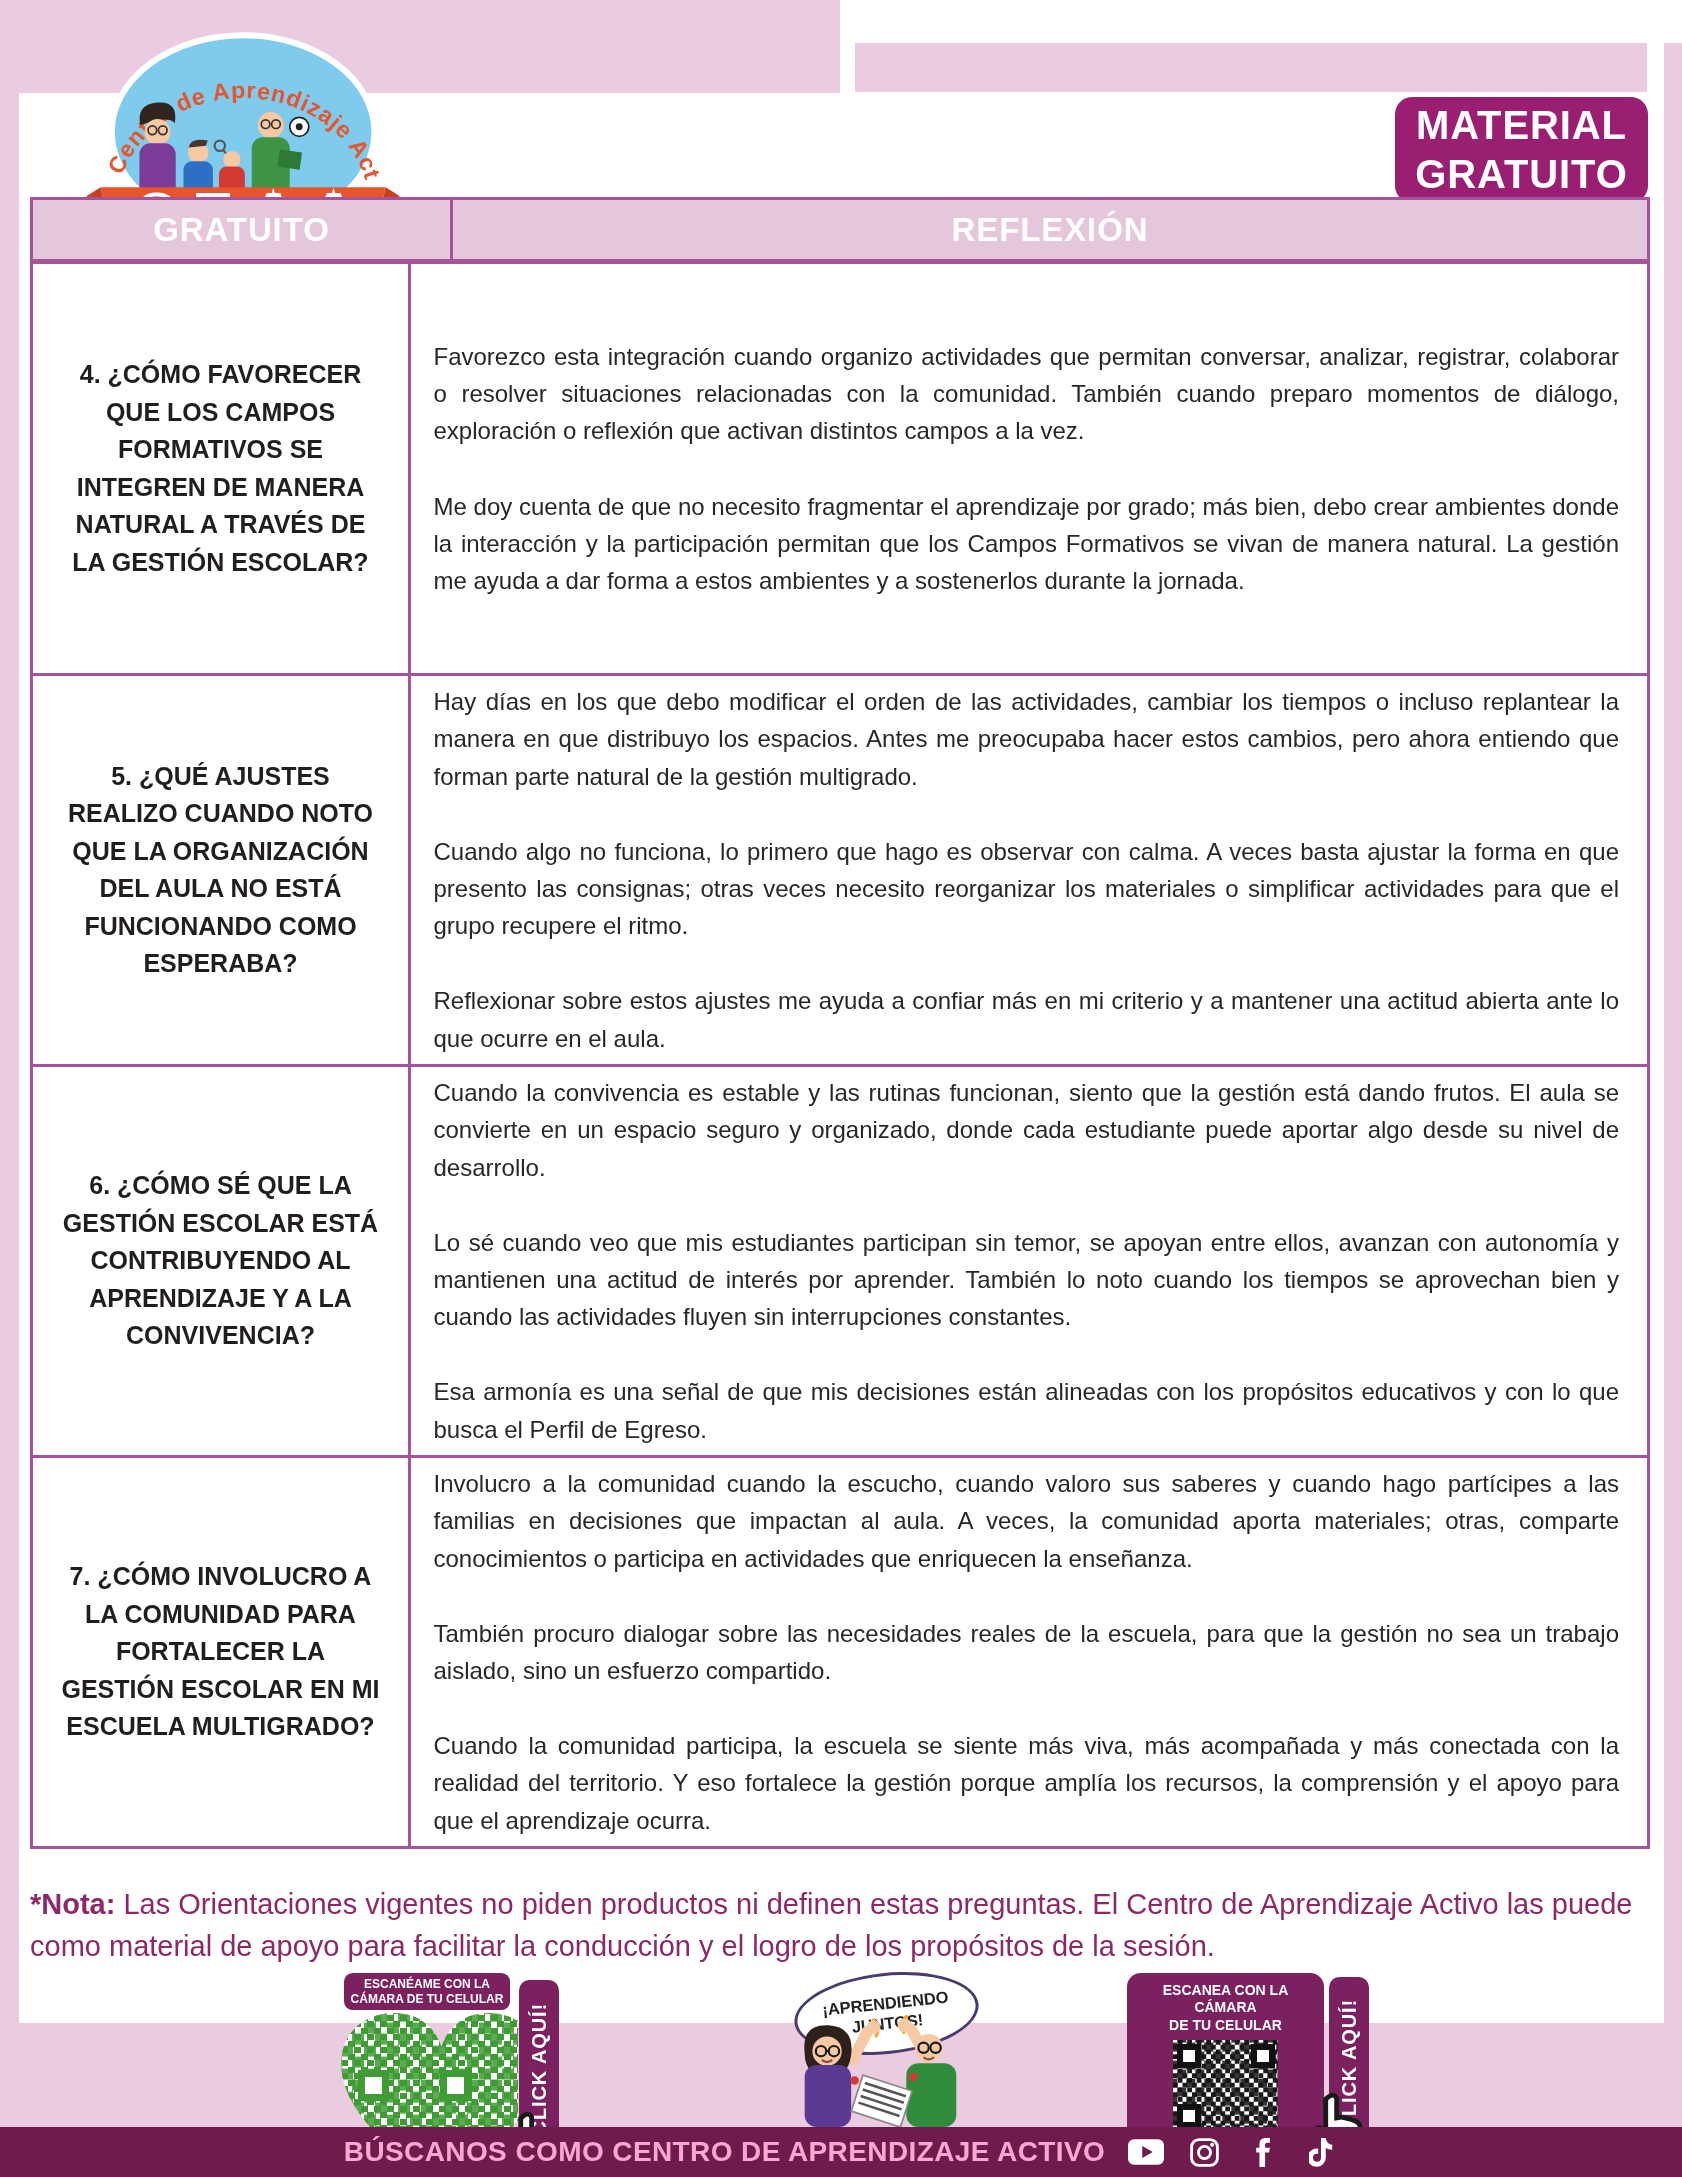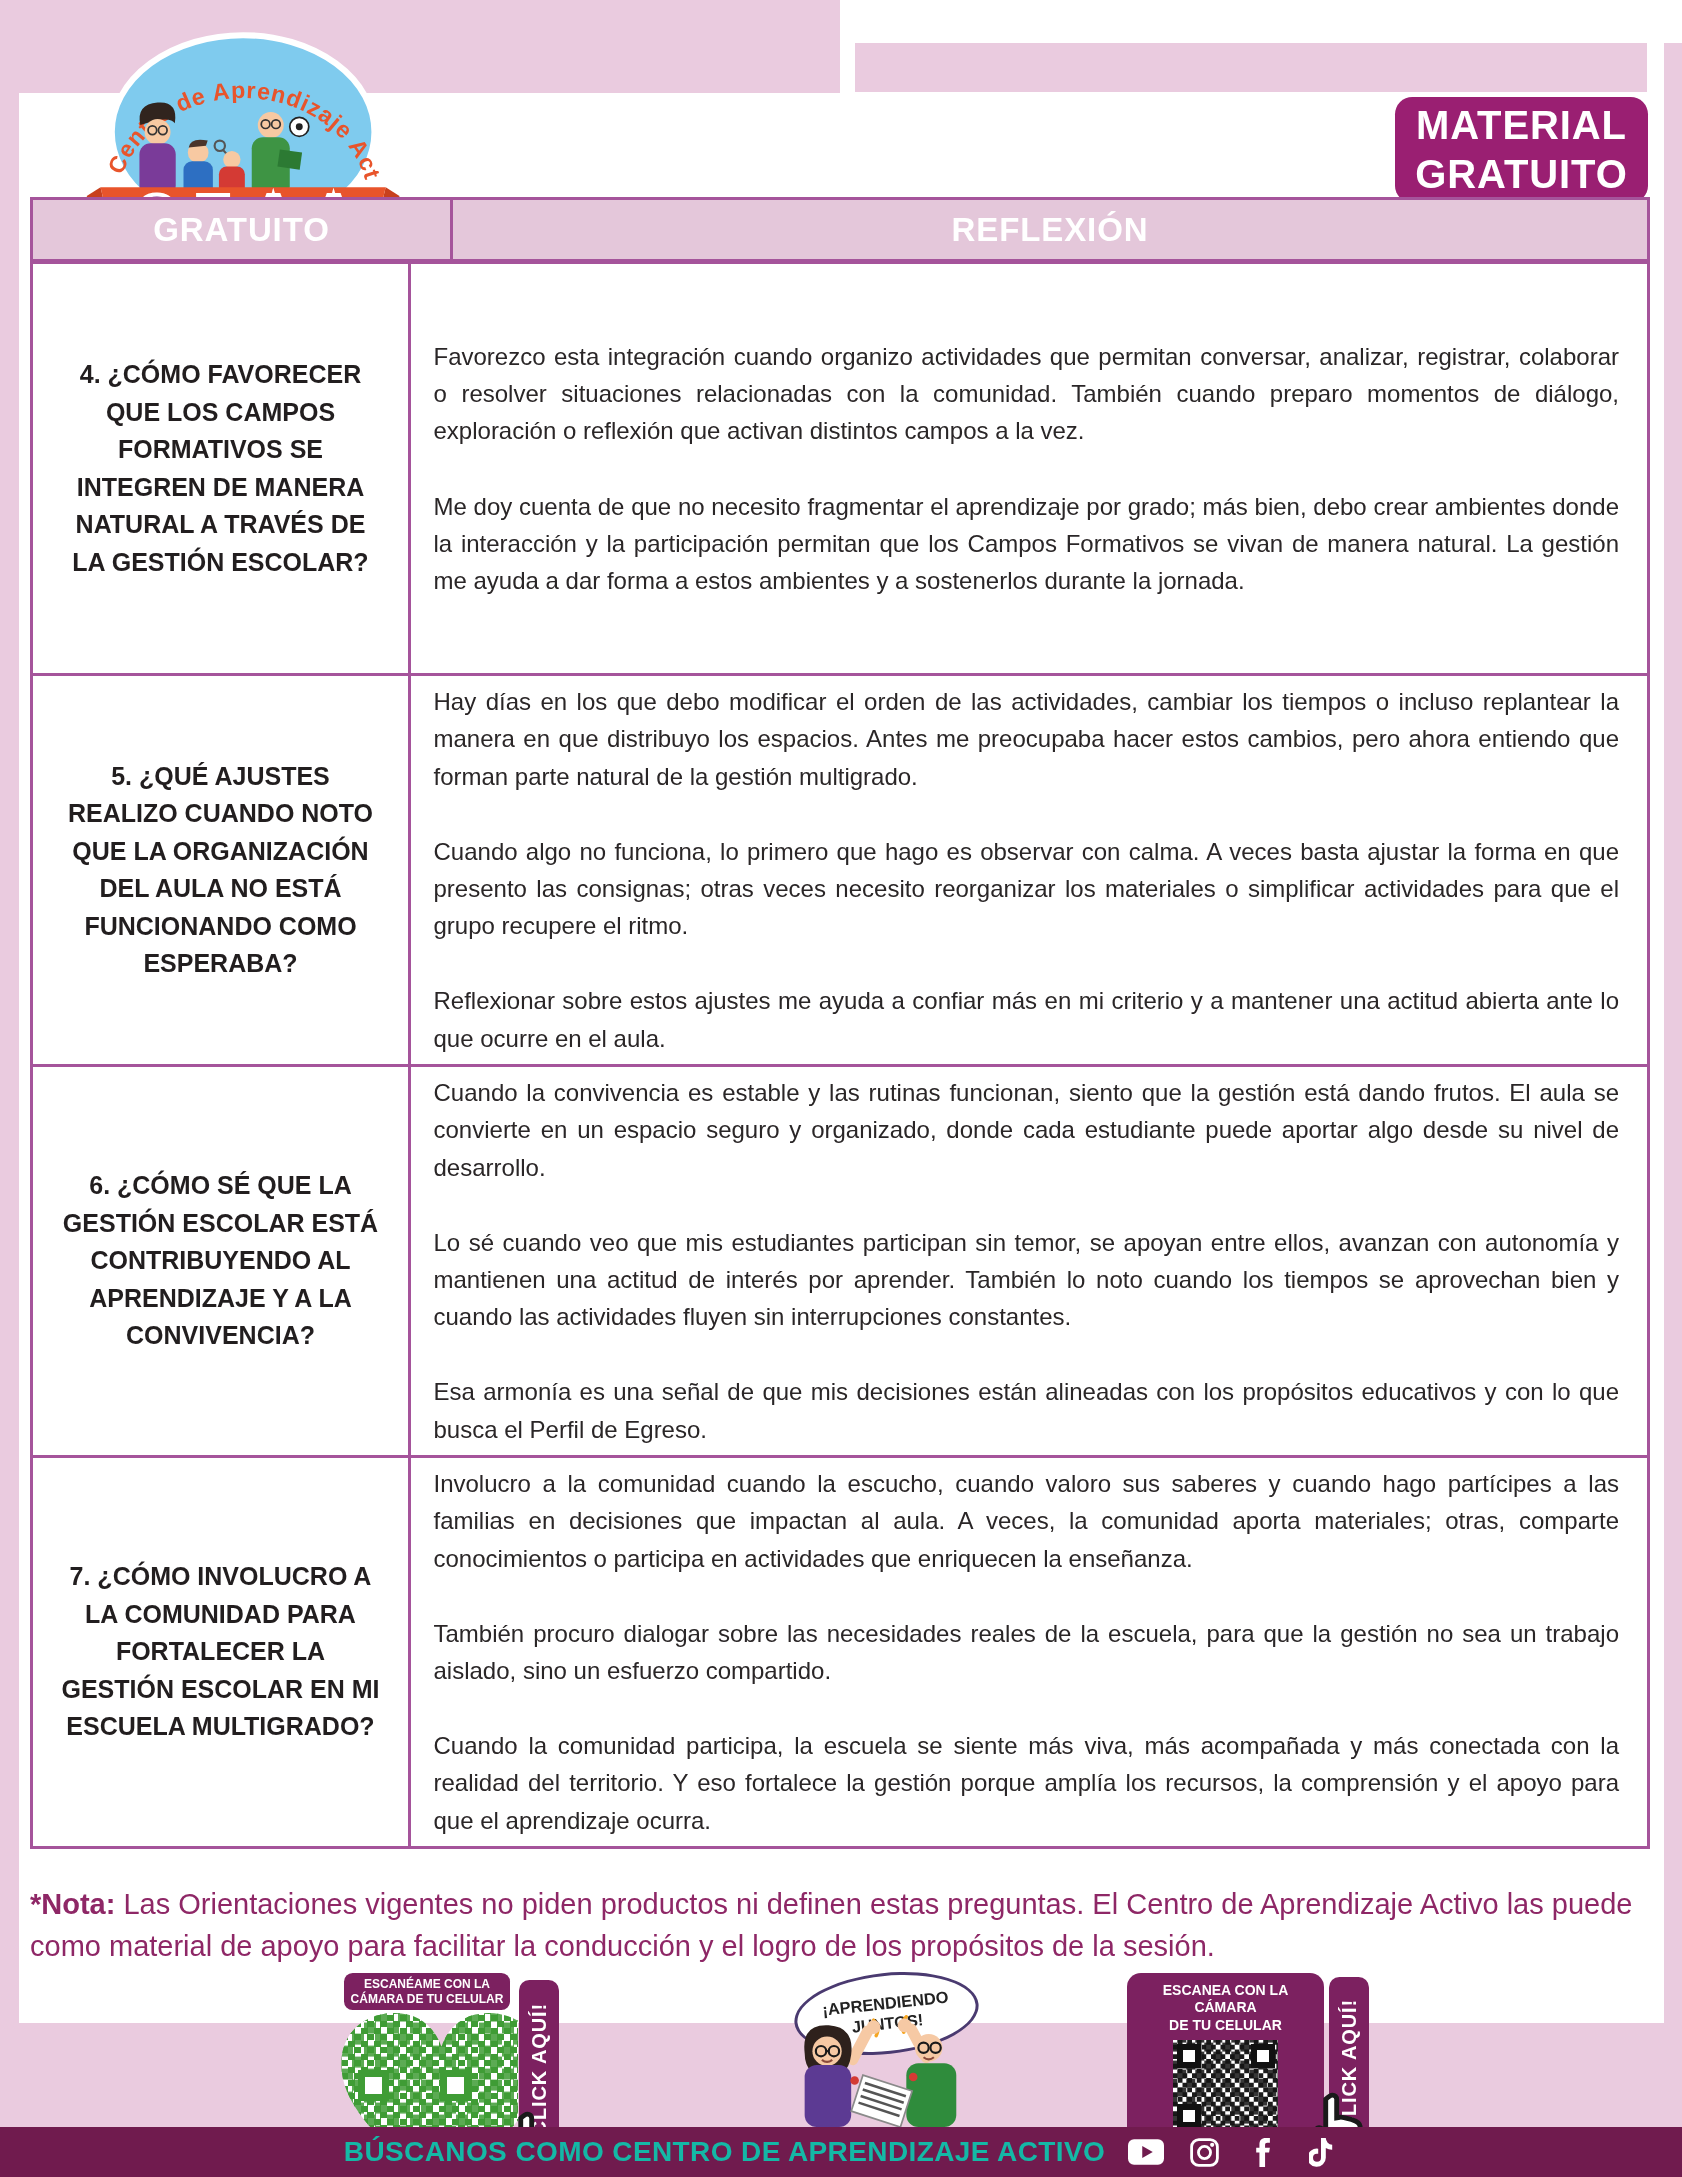--- a/index.html
+++ b/index.html
@@ -80,21 +80,21 @@
     padding:8.6px 7px 7px; }
   .rqr .t { font-size:14px; font-weight:700; line-height:1.25; text-align:center; }
   .qrbox { position:relative; width:105px; height:105px; margin:6px 0; background:
       repeating-conic-gradient(rgba(20,20,20,.85) 0% 25%, rgba(255,255,255,0) 0% 50%) 4.3px 2.6px / 18px 18px,
       repeating-conic-gradient(#1b1b1b 0% 25%, #ffffff 0% 50%) 0 0 / 9.5px 9.5px; }
   .f-black { border:6px solid #111; width:24px; height:24px; }
   .qrbox .fb1 { left:3.5px; top:3.5px; } .qrbox .fb2 { right:3.5px; top:3.5px; } .qrbox .fb3 { left:3.5px; bottom:3.5px; }
 
   
   .footer-bar { position:absolute; left:0; top:2127px; width:1683px; height:50px; background:#701B4E;
-    display:flex; align-items:center; justify-content:center; gap:22.5px; color:#14b8a6; }
+    display:flex; align-items:center; justify-content:center; gap:22.5px; color:#f9a8d4; }
   .footer-bar .txt { font-weight:800; font-size:28px; letter-spacing:0.4px; }
   .soc { width:36px; height:33px; display:flex; align-items:center; justify-content:center; }
 </style>
 </head>
 <body>
 
 <div class="page">
 
   <div class="deco deco-top-left"></div>
   <div class="deco deco-top-band"></div>

